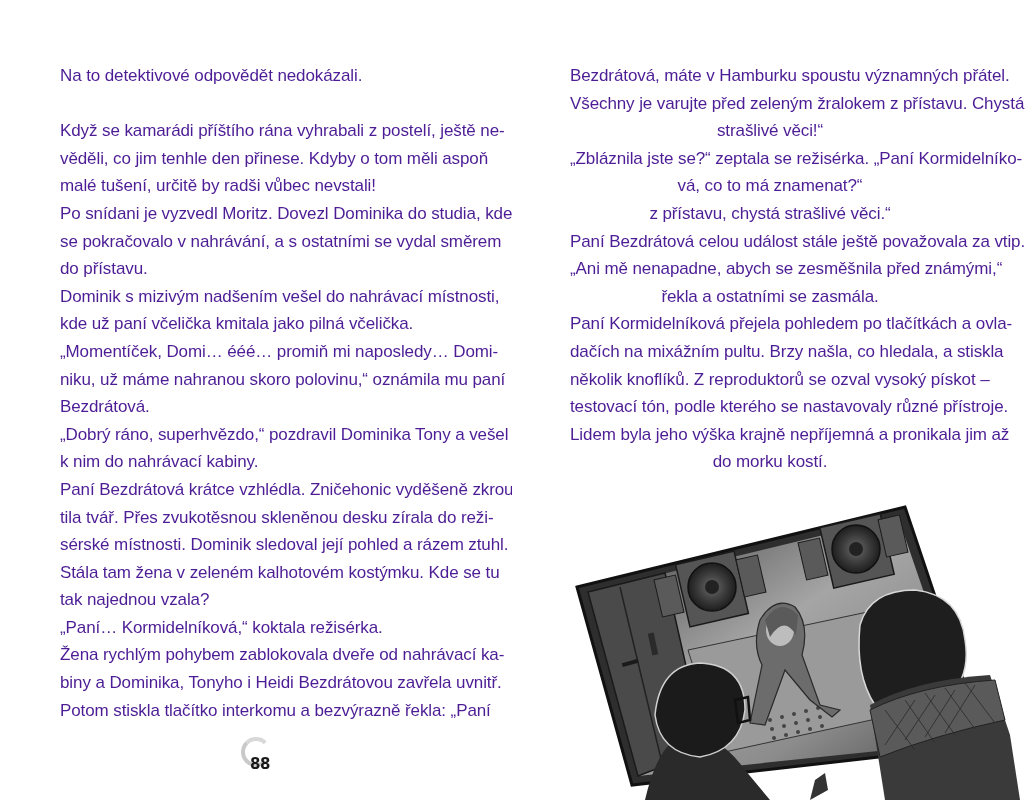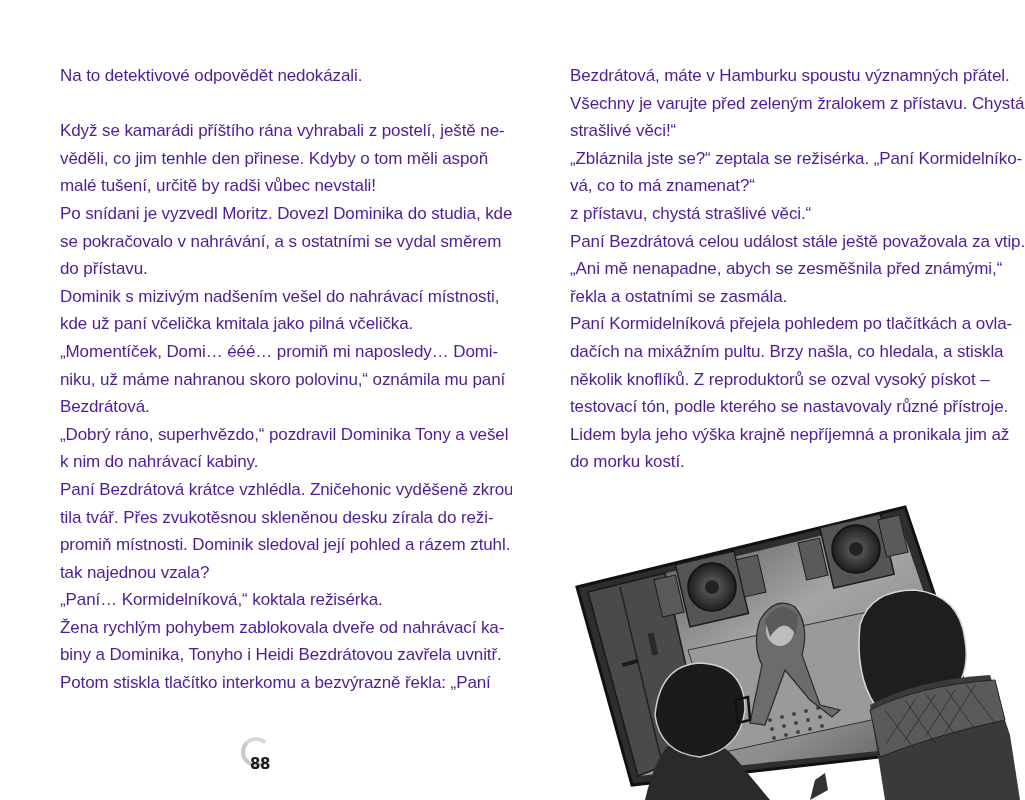--- a/index.html
+++ b/index.html
@@ -1,19 +1,19 @@
 <!DOCTYPE html>
 <html><head>
 <meta charset="utf-8">
 <style>
   html, body { margin: 0; padding: 0; background: #ffffff; }
   body { width: 1025px; height: 800px; position: relative; overflow: hidden; }
   .page { position: absolute; top: 0; height: 800px; background: #ffffff; }
   .page.left { left: 0; width: 512px; }
-  .page.right { left: 512px; width: 513px; }
+  .page.right { left: 512px; width: 513px; text-align: center; }
   .col {
     position: absolute;
     font-family: Liberation Sans, sans-serif;
     font-size: 17px;
     color: #4c1d95;
     letter-spacing: -0.1px;
   }
   .page.left .col { left: 60px; top: 62px; width: 400px; }
   .page.right .col { left: 58px; top: 62px; width: 400px; }
   .line { height: 27.6px; line-height: 27.6px; white-space: nowrap; }
@@ -51,21 +51,22 @@
       <div class="line">do přístavu.</div>
       <div class="line">Dominik s mizivým nadšením vešel do nahrávací místnosti,</div>
       <div class="line">kde už paní včelička kmitala jako pilná včelička.</div>
       <div class="line">„Momentíček, Domi… ééé… promiň mi naposledy… Domi-</div>
       <div class="line">niku, už máme nahranou skoro polovinu,“ oznámila mu paní</div>
       <div class="line">Bezdrátová.</div>
       <div class="line">„Dobrý ráno, superhvězdo,“ pozdravil Dominika Tony a vešel</div>
       <div class="line">k nim do nahrávací kabiny.</div>
       <div class="line">Paní Bezdrátová krátce vzhlédla. Zničehonic vyděšeně zkrou-</div>
       <div class="line">tila tvář. Přes zvukotěsnou skleněnou desku zírala do reži-</div>
-      <div class="line">promiň místnosti. Dominik sledoval její pohled a rázem ztuhl.</div>
+      <div class="line">sérské místnosti. Dominik sledoval její pohled a rázem ztuhl.</div>
+      <div class="line">Stála tam žena v zeleném kalhotovém kostýmku. Kde se tu</div>
       <div class="line">tak najednou vzala?</div>
       <div class="line">„Paní… Kormidelníková,“ koktala režisérka.</div>
       <div class="line">Žena rychlým pohybem zablokovala dveře od nahrávací ka-</div>
       <div class="line">biny a Dominika, Tonyho i Heidi Bezdrátovou zavřela uvnitř.</div>
       <div class="line">Potom stiskla tlačítko interkomu a bezvýrazně řekla: „Paní</div>
     </div>
   <div class="page-number">
     <div class="ring"></div>
     <span class="num">88</span>
   </div>

